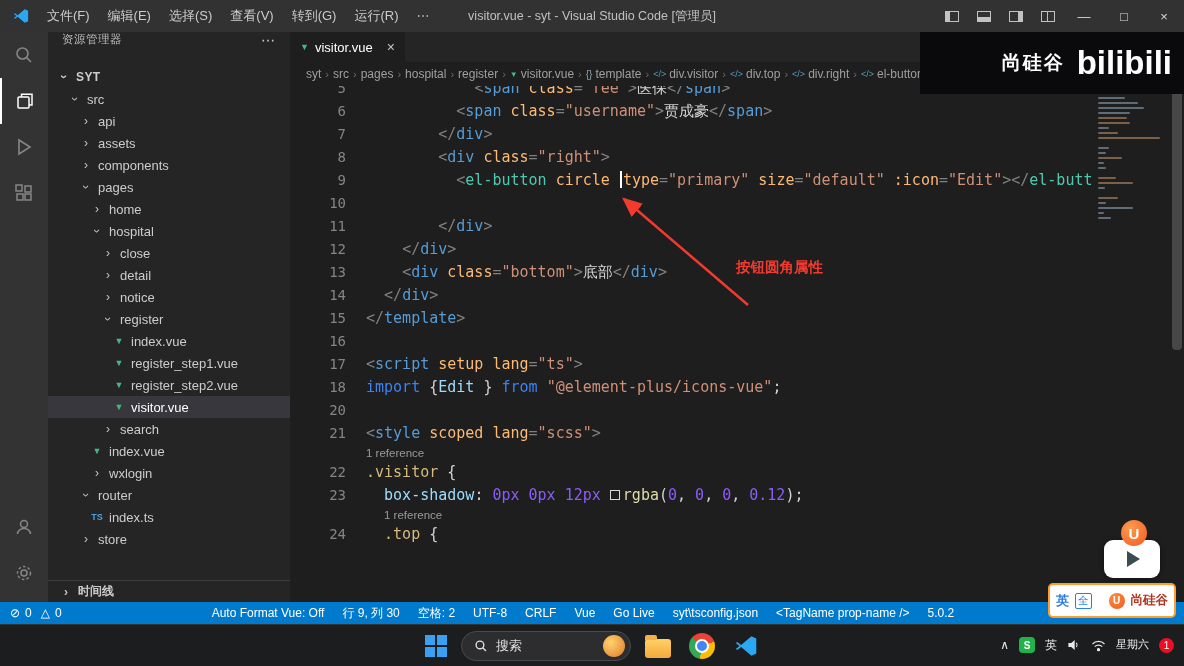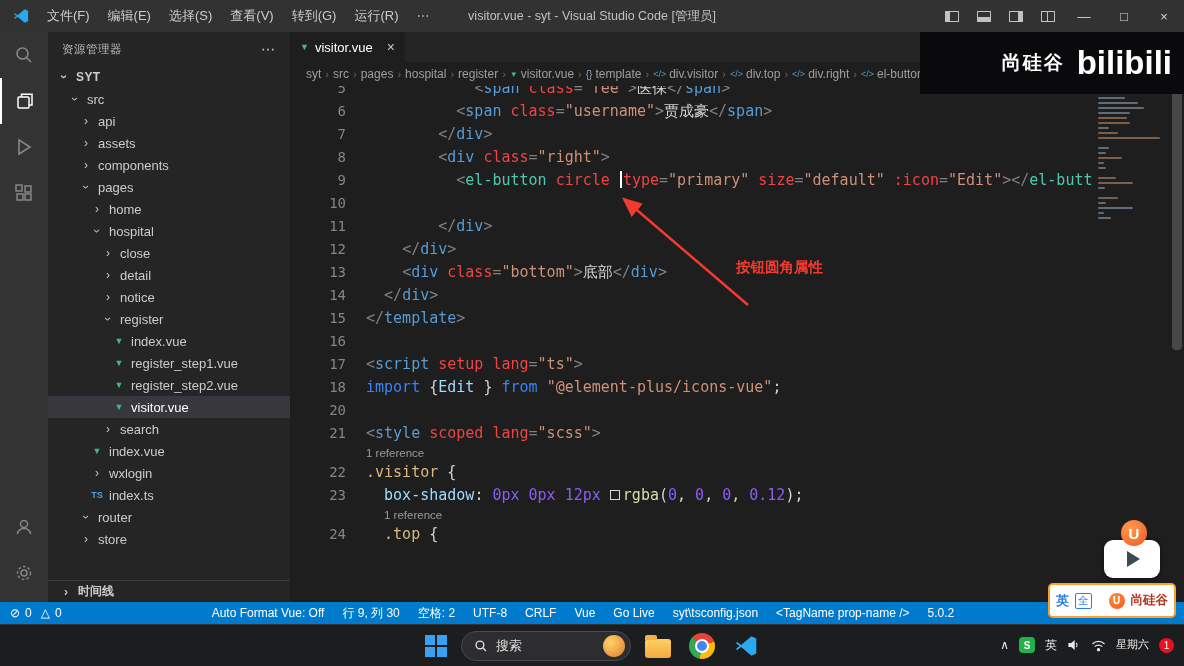--- a/index.html
+++ b/index.html
@@ -21,21 +21,21 @@
 
   
   .main{position:absolute;top:32px;left:0;right:0;bottom:64px;display:flex}
   .activitybar{width:48px;background:#333333;display:flex;flex-direction:column;align-items:center;flex:none}
   .act-ico{width:48px;height:46px;display:flex;align-items:center;justify-content:center;color:#868686}
   .act-ico.active{color:#ffffff;border-left:2px solid #fff}
   .act-spacer{flex:1}
 
   
   .sidebar{width:242px;background:#252526;font-size:13px;display:flex;flex-direction:column;flex:none;overflow:hidden}
-  .side-header{height:34px;display:flex;align-items:center;padding:0 14px;color:#bbbbbb;font-size:11.5px;letter-spacing:.5px;flex:none}
+  .side-header{height:34px;display:flex;align-items:flex-start;padding:0 14px;color:#bbbbbb;font-size:11.5px;letter-spacing:.5px;flex:none}
   .side-more{margin-left:auto;color:#cccccc;font-size:14px;letter-spacing:1px}
   .tree{flex:none}
   .tree-row{height:22px;display:flex;align-items:center;color:#cccccc;white-space:nowrap;cursor:default}
   .tree-row.selected{background:#37373d;color:#ffffff}
   .tree-row.bold{font-weight:bold;font-size:12px;letter-spacing:.4px}
   .tree-ico{width:16px;display:inline-flex;justify-content:center;margin-right:4px;color:#c5c5c5;font-size:12px;flex:none}
   .tree-ico.open{transform:rotate(90deg)}
   .tree-ico.vue{color:#41b883;font-size:9px}
   .tree-ico.ts{color:#4d9fde;font-size:9px;font-weight:bold}
   .timeline-row{margin-top:auto;border-top:1px solid #3c3c3c;height:22px;display:flex;align-items:center;padding-left:10px;font-weight:bold;font-size:12px;color:#cccccc}
@@ -54,21 +54,21 @@
   .bc-ico.tag{color:#519aba;font-size:9px}
 
   .code-area{position:absolute;top:54px;left:0;right:92px;bottom:0;overflow:hidden;font-family:"DejaVu Sans Mono","Liberation Mono",monospace;font-size:15px}
   .code-inner{margin-top:-9px}
   .code-row{display:flex;height:23px;line-height:23px}
   .code-row.lens{height:16px;line-height:16px}
   .gutter{width:56px;text-align:right;color:#858585;flex:none;font-size:14px}
   .line-content{margin-left:20px;white-space:pre}
   .lens-text{margin-left:20px;font-family:"Liberation Sans",sans-serif;font-size:11.5px;color:#9a9a9a}
   .tk-punct{color:#808080}.tk-tag{color:#569cd6}.tk-comp{color:#4ec9b0}
-  .tk-attr{color:#ef4444}.tk-str{color:#ce9178}.tk-txt{color:#d4d4d4}
+  .tk-attr{color:#fdba74}.tk-str{color:#ce9178}.tk-txt{color:#d4d4d4}
   .tk-kw{color:#3b82f6}.tk-var{color:#9cdcfe}.tk-prop{color:#9cdcfe}
   .tk-num{color:#8b5cf6}.tk-fn{color:#dcdcaa}.tk-sel{color:#d7ba7d}.tk-ws{}
   .caret{display:inline-block;width:2px;height:17px;background:#ffffff;vertical-align:-3px;margin:0 1px}
   .swatch{display:inline-block;width:10px;height:10px;border:1px solid #d8d8d8;margin-right:3px;background:transparent}
 
   .minimap{position:absolute;top:54px;right:16px;width:70px;bottom:0;padding-top:6px}
   .mm-bar{height:2px;margin-bottom:3px;border-radius:1px}
   .overview{position:absolute;top:54px;right:0;width:14px;bottom:0;background:#1e1e1e}
   .ov-thumb{position:absolute;top:2px;right:2px;width:10px;height:262px;background:#6a6a6a;opacity:.55;border-radius:4px}
 
@@ -259,27 +259,27 @@
             <span class="tree-label">search</span>
           </div>
           <div class="tree-row" style="padding-left: 41px;">
             <span class="tree-ico vue">▼</span>
             <span class="tree-label">index.vue</span>
           </div>
           <div class="tree-row" style="padding-left: 41px;">
             <span class="tree-ico">›</span>
             <span class="tree-label">wxlogin</span>
           </div>
+          <div class="tree-row" style="padding-left: 30px;">
+            <span class="tree-ico open">›</span>
+            <span class="tree-label">router</span>
+          </div>
           <div class="tree-row" style="padding-left: 41px;">
             <span class="tree-ico ts">TS</span>
             <span class="tree-label">index.ts</span>
-          </div>
-          <div class="tree-row" style="padding-left: 30px;">
-            <span class="tree-ico open">›</span>
-            <span class="tree-label">router</span>
           </div>
           <div class="tree-row" style="padding-left: 30px;">
             <span class="tree-ico">›</span>
             <span class="tree-label">store</span>
           </div>
         </div>
       <div class="timeline-row">
         <span class="tree-ico">›</span>
         <span>时间线</span>
       </div>

